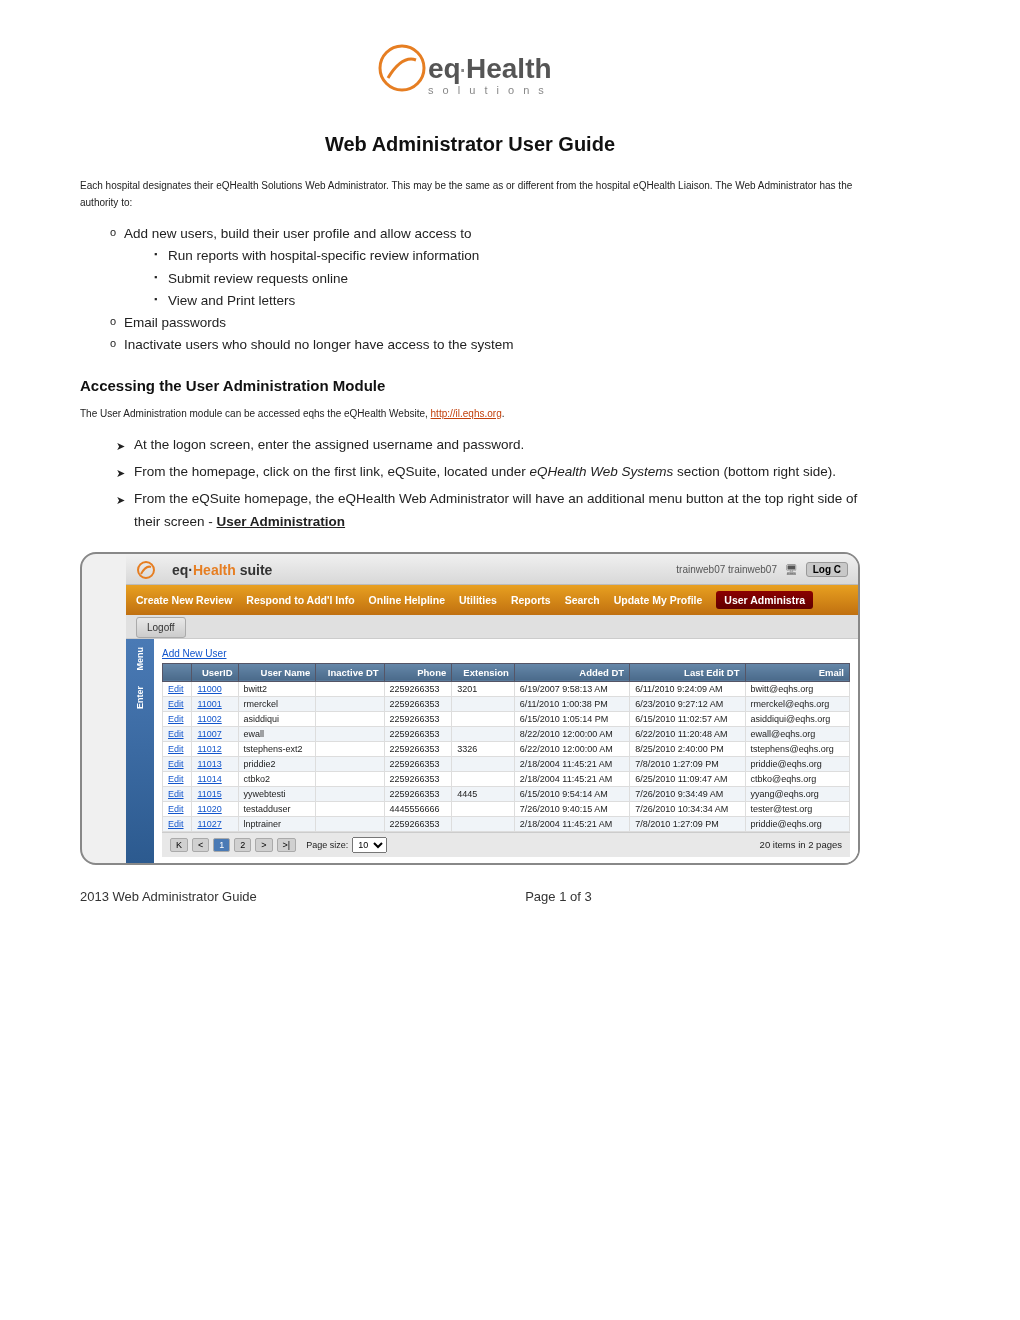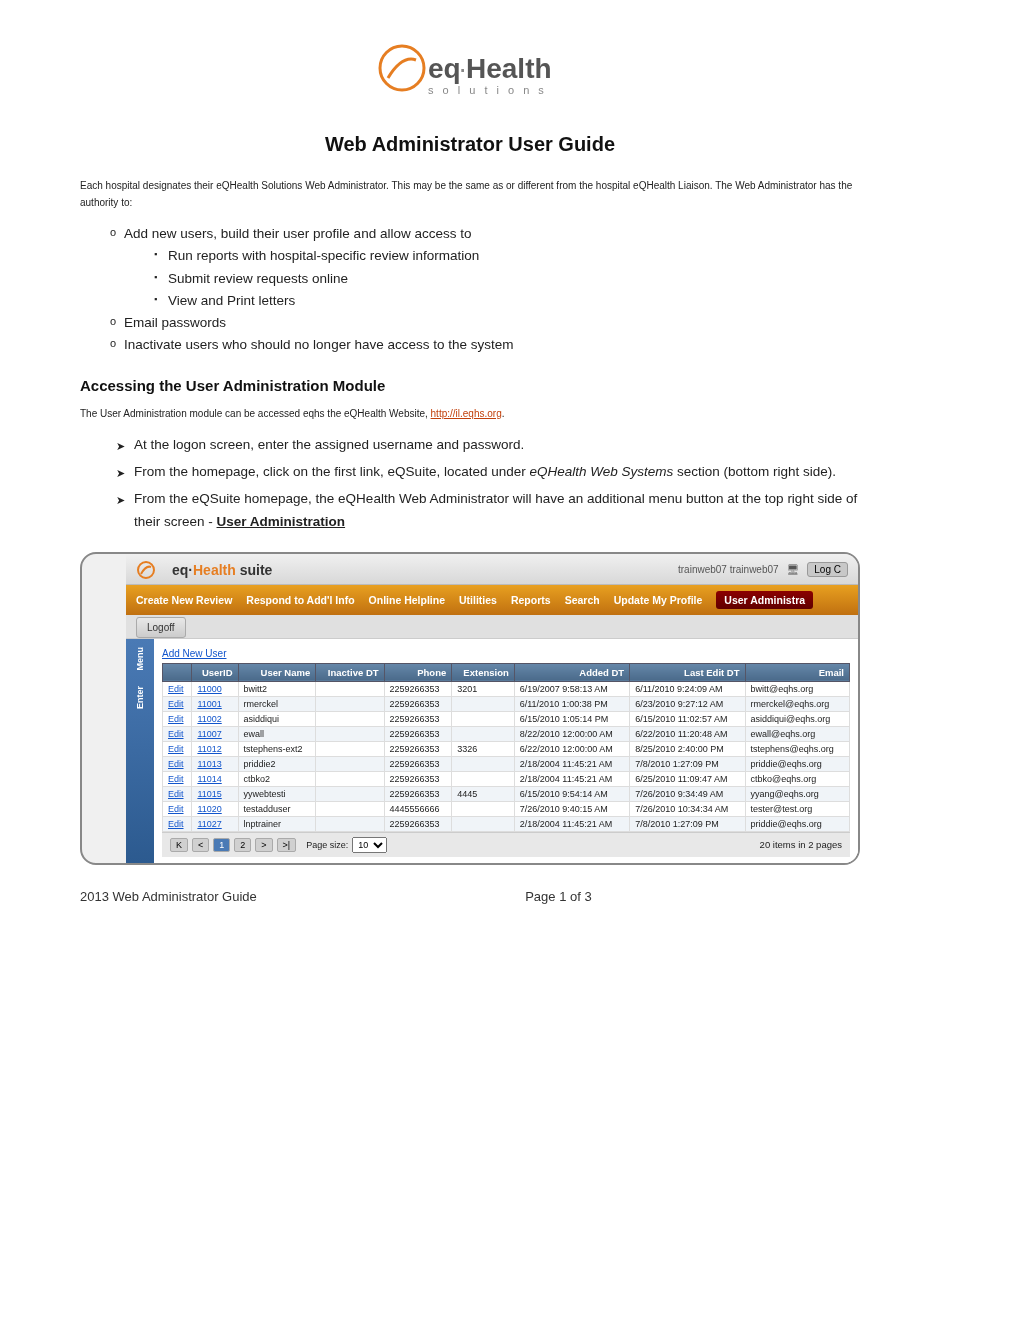--- a/index.html
+++ b/index.html
@@ -154,20 +154,21 @@
       align-items: center;
       gap: 8px;
     }
     .logoff-btn {
       background: #c8c8c8;
       border: 1px solid #999;
       border-radius: 3px;
       padding: 1px 6px;
       font-size: 10px;
       cursor: pointer;
+      font-weight: bold;
     }
 
     
     .main-nav {
       background: linear-gradient(180deg, #e8a020 0%, #c07010 100%);
       padding: 6px 10px;
       display: flex;
       align-items: center;
       gap: 14px;
       flex-wrap: wrap;

